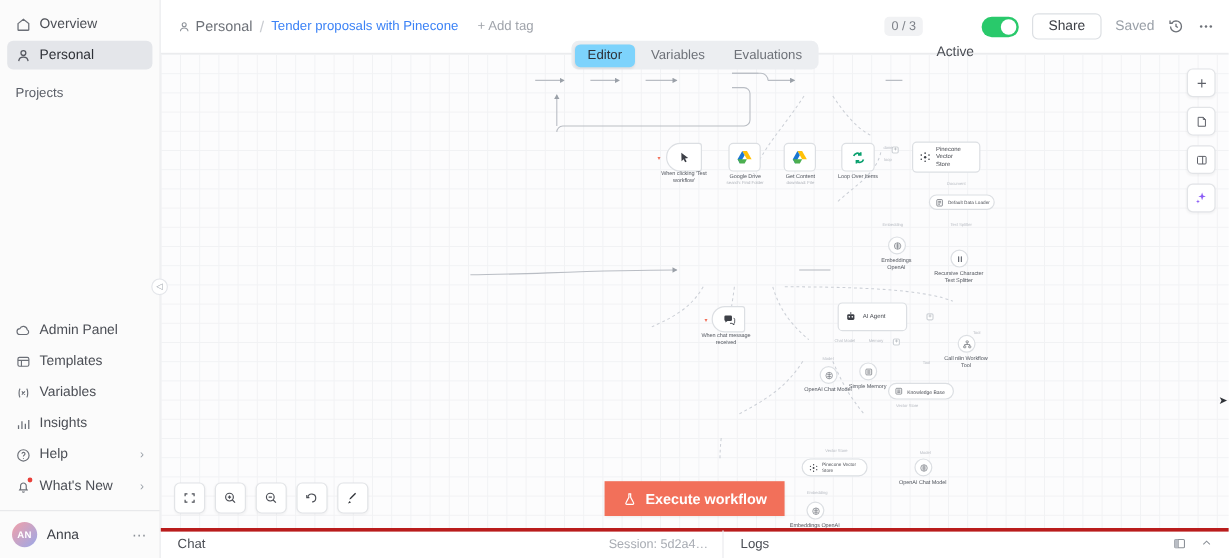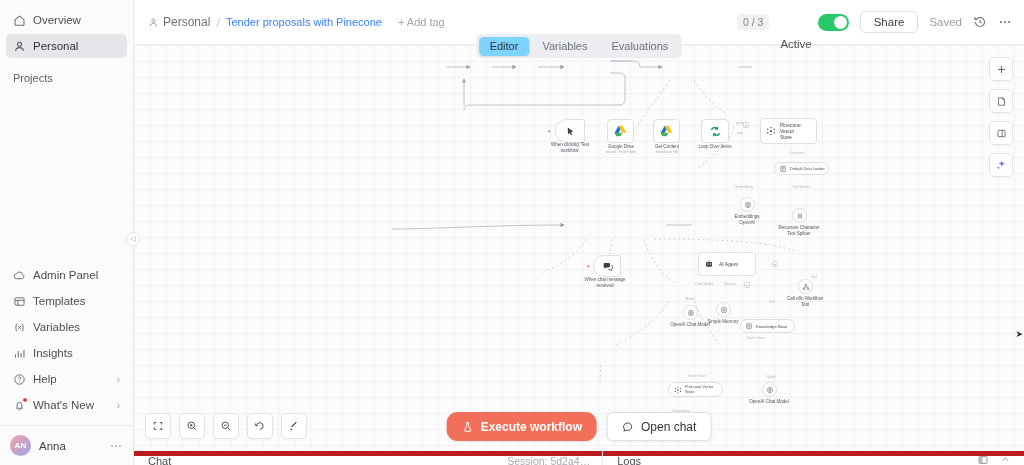--- a/index.html
+++ b/index.html
@@ -172,34 +172,34 @@
     border-radius: 5px; display: flex; align-items: center; justify-content: center;
     cursor: pointer; color: #4b4e55; box-shadow: 0 1px 2px rgba(0,0,0,.04);
   }
 
   
   .actions {
     position: absolute; left: 50%; transform: translateX(-50%); bottom: 10px;
     display: flex; gap: 10px; z-index: 10;
   }
   .exec-btn {
-    background: #f2705a; color: #fff; border: none; border-radius: 11px;
+    background: #f2705a; color: #fff; border: none; border-radius: 0;
     height: 29px; padding: 0 15px; font-size: 12px; font-weight: 600;
     display: flex; align-items: center; gap: 7px; cursor: pointer; font-family: inherit;
     box-shadow: 0 1px 3px rgba(0,0,0,.09);
   }
   .chat-btn {
     background: #fff; color: #2f3238; border: 1px solid #dcdfe3; border-radius: 6px;
     height: 29px; padding: 0 14px; font-size: 12px; display: flex; align-items: center;
     gap: 7px; cursor: pointer; font-family: inherit; box-shadow: 0 1px 3px rgba(0,0,0,.05);
   }
 
   
   .statusbar {
-    height: 14px; background: #fff; border-top: 5px solid #b91c1c;
+    height: 25px; background: #fff; border-top: 3px solid #b91c1c;
     display: flex; align-items: center; font-size: 11px; color: #4b4e55; position: relative;
   }
   .sb-chat { padding-left: 14px; cursor: pointer; }
   .sb-session { margin-left: auto; color: #a8acb3; font-size: 10.5px; padding-right: 12px; }
   .sb-divider { width: 1px; height: 25px; background: #ebecee; }
   .sb-logs { padding-left: 14px; cursor: pointer; text-align: right; }
   .sb-right { margin-left: auto; display: flex; align-items: center; gap: 11px; padding-right: 13px; color: #8b9097; }
   .cursor-arrow { position: absolute; right: 1px; top: 329px; color: #2f3238; font-size: 9px; z-index: 30; }
 </style>
 </head>
@@ -634,26 +634,20 @@
         </div>
       </div>
 
       <div class="actions">
         <button class="exec-btn">
           <svg width="12" height="12" viewBox="0 0 16 16" fill="none" stroke="#fff" stroke-width="1.3">
             <path d="M6.4 2h3.2M7 2v4L3.8 12a1.1 1.1 0 001 1.7h6.4a1.1 1.1 0 001-1.7L9 6V2"></path>
           </svg>
           <span>Execute workflow</span>
         </button>
-        <button class="chat-btn">
-          <svg width="12" height="12" viewBox="0 0 16 16" fill="none" stroke="#3d4047" stroke-width="1.25">
-            <path d="M13.4 7.6c0 2.8-2.4 5-5.4 5a6 6 0 01-2-.33L3 13.4l.9-2.4A4.8 4.8 0 012.6 7.6c0-2.8 2.4-5 5.4-5s5.4 2.2 5.4 5z"></path>
-          </svg>
-          <span>Open chat</span>
-        </button>
       </div>
     </div>
 
     <footer class="statusbar">
       <span class="sb-chat">Chat</span>
       <span class="sb-session">Session: 5d2a4…</span>
       <span class="sb-divider"></span>
       <span class="sb-logs">Logs</span>
       <span class="sb-right">
         <span>

